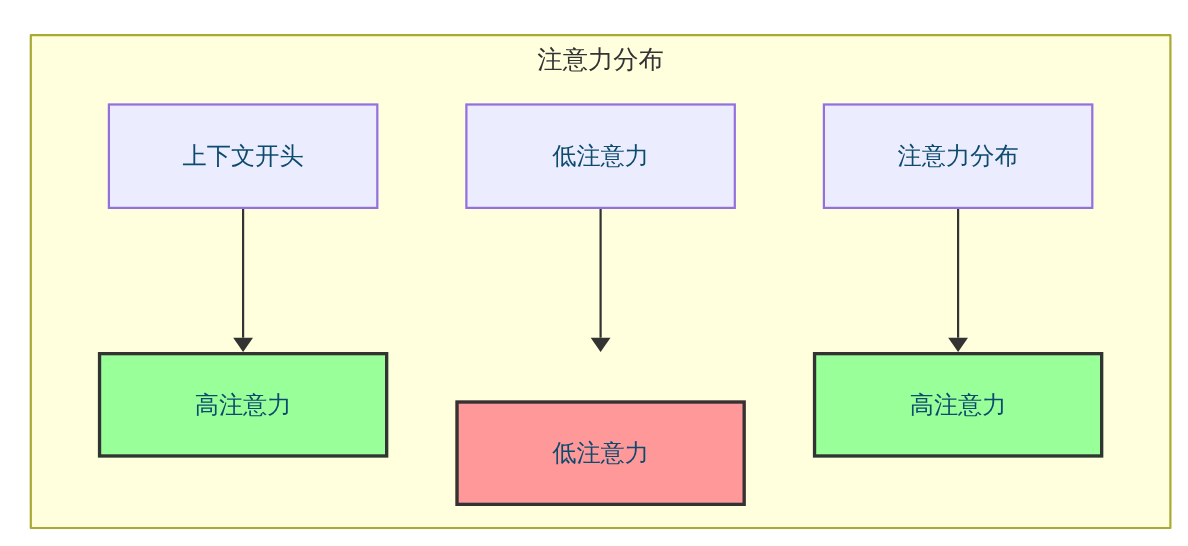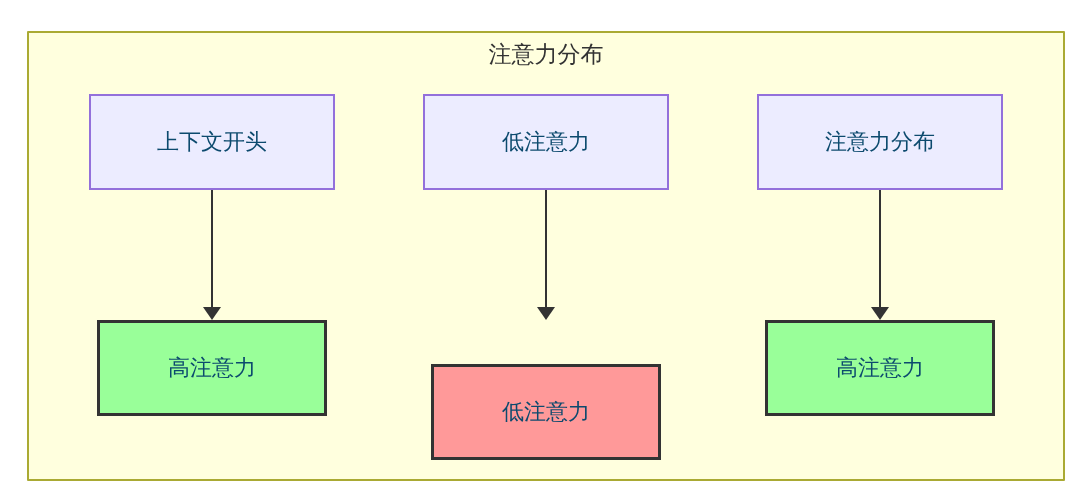--- a/index.html
+++ b/index.html
@@ -57,21 +57,21 @@
     color: #0c4a6e;
     text-align: right;
   }
   .source-node {
     width: 246px;
     height: 96px;
     background: #ececff;
     border: 2px solid #9370db;
   }
   .target-node {
-    width: 230px;
+    width: 264px;
     height: 96px;
     border: 3px solid #333333;
   }
   .arrow {
     height: 130px;
     display: flex;
     flex-direction: column;
     align-items: center;
   }
   .arrow-line {

